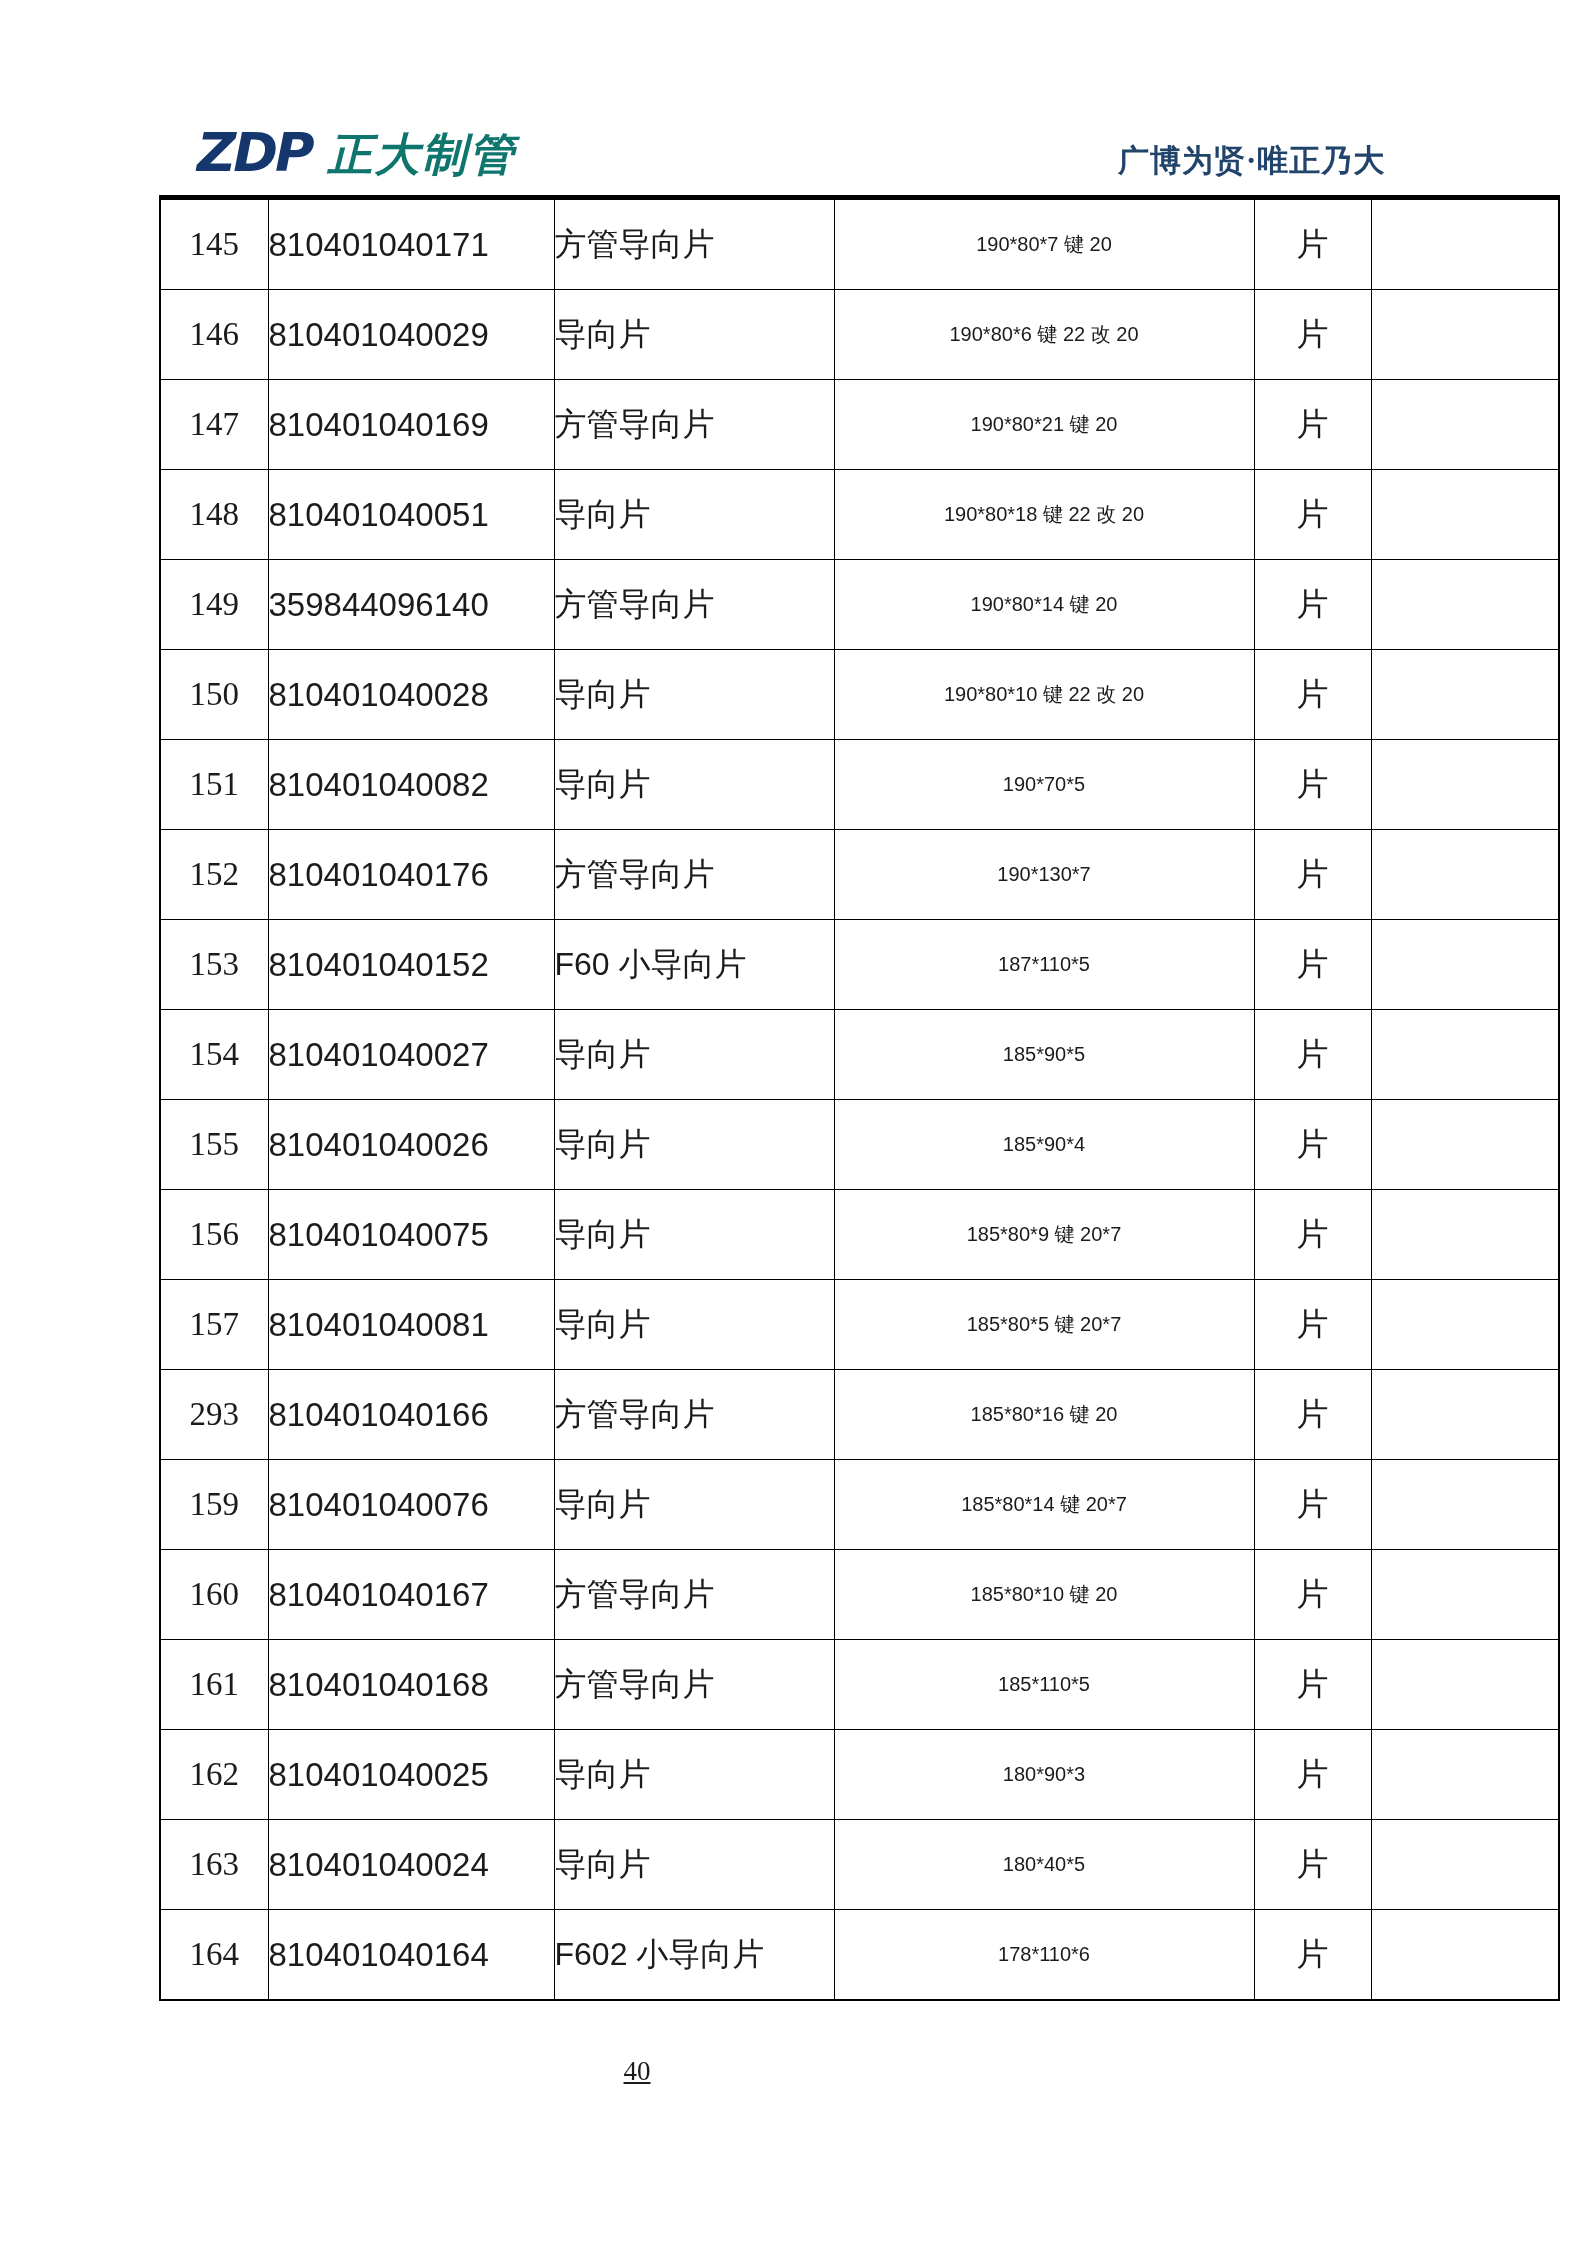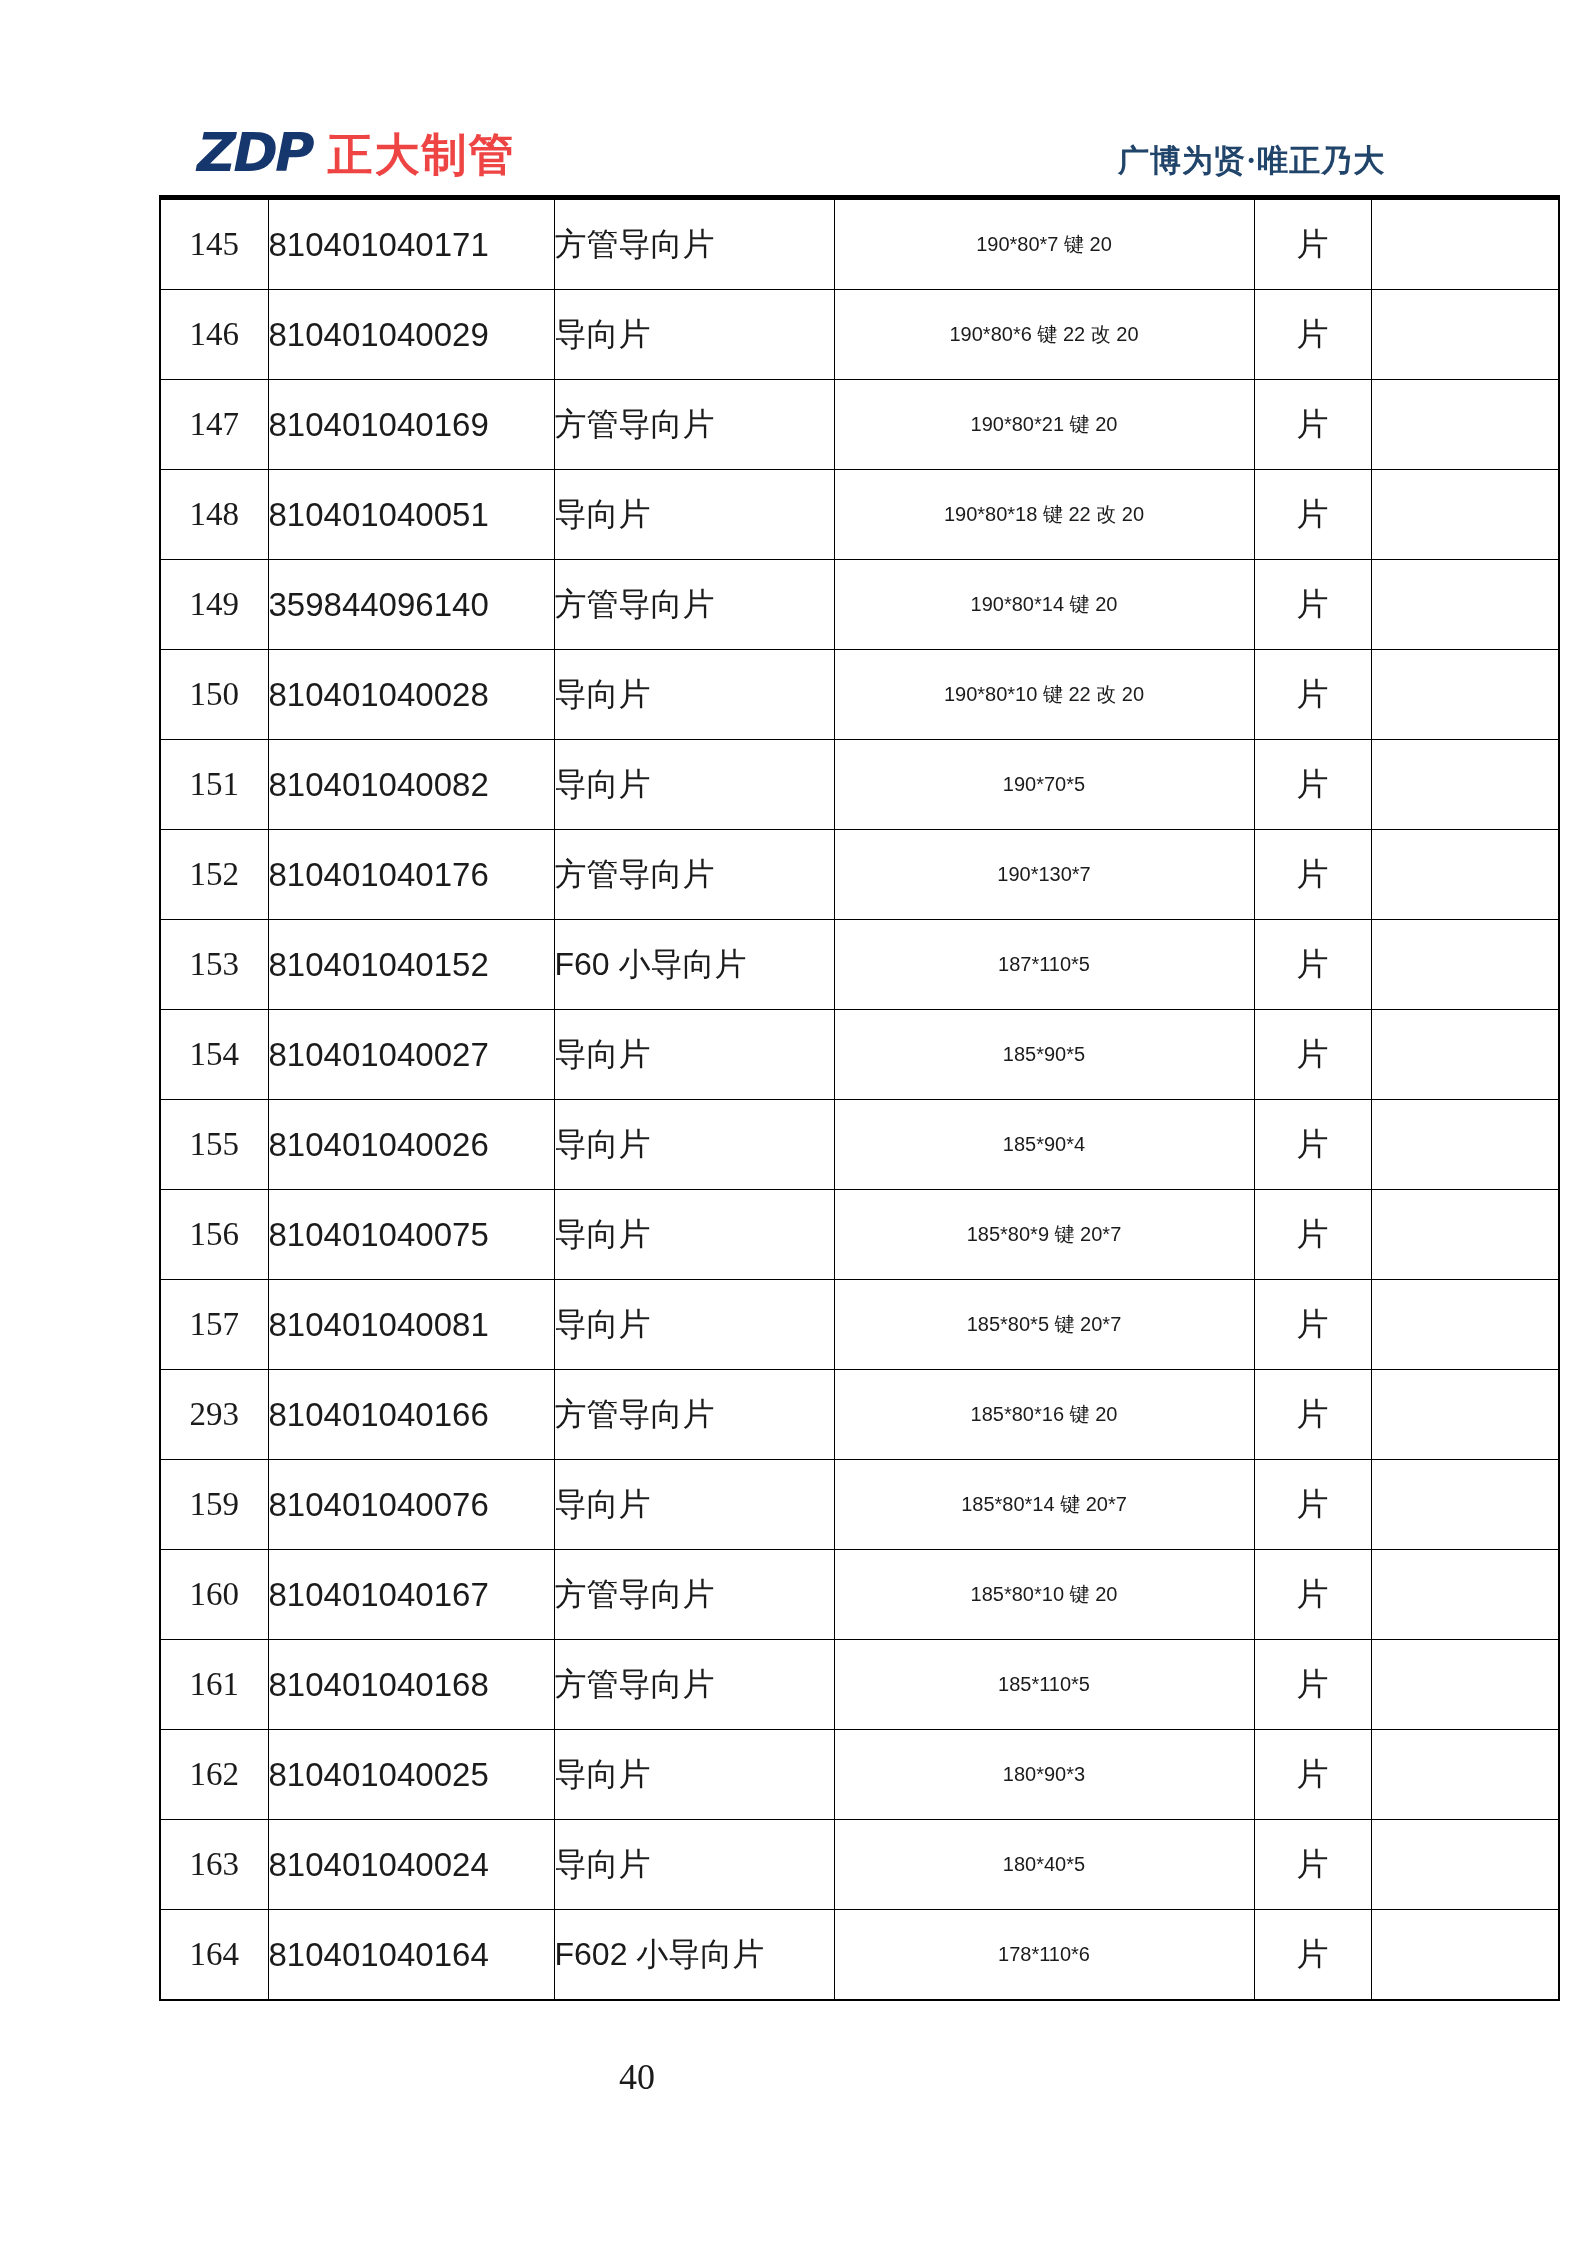--- a/index.html
+++ b/index.html
@@ -64,31 +64,32 @@
   td.c-code{font-size:33px;padding-left:13px;letter-spacing:0px;}
   td.c-name{font-size:32px;padding-left:11px;}
   td.c-spec{font-size:20px;padding-left:16px;text-align:center;}
   td.c-unit{text-align:center;font-size:32px;}
   td.c-note{}
   
   .footer-pageno{
     position:absolute;left:0;top:2056px;width:1274px;
     text-align:center;
     font-family:"Liberation Serif","DejaVu Serif",serif;
-    font-size:36px;
+    font-size:27px;
+    text-decoration:underline;
   }
 </style>
 </head>
 <body>
 
 <div class="page">
 
   <div class="hdr-logo">
     <span class="logo-zdp" style="color: rgb(22, 55, 110);">ZDP</span>
-    <span class="logo-cn" style="color: #ef4444;">正大制管</span>
+    <span class="logo-cn" style="color: #0f766e; font-style: italic;">正大制管</span>
   </div>
 
   <div class="hdr-slogan" style="color: rgb(33, 68, 107);">广博为贤·唯正乃大</div>
 
   <table class="parts">
     <colgroup>
       <col style="width:108px">
       <col style="width:286px">
       <col style="width:280px">
       <col style="width:420px">

